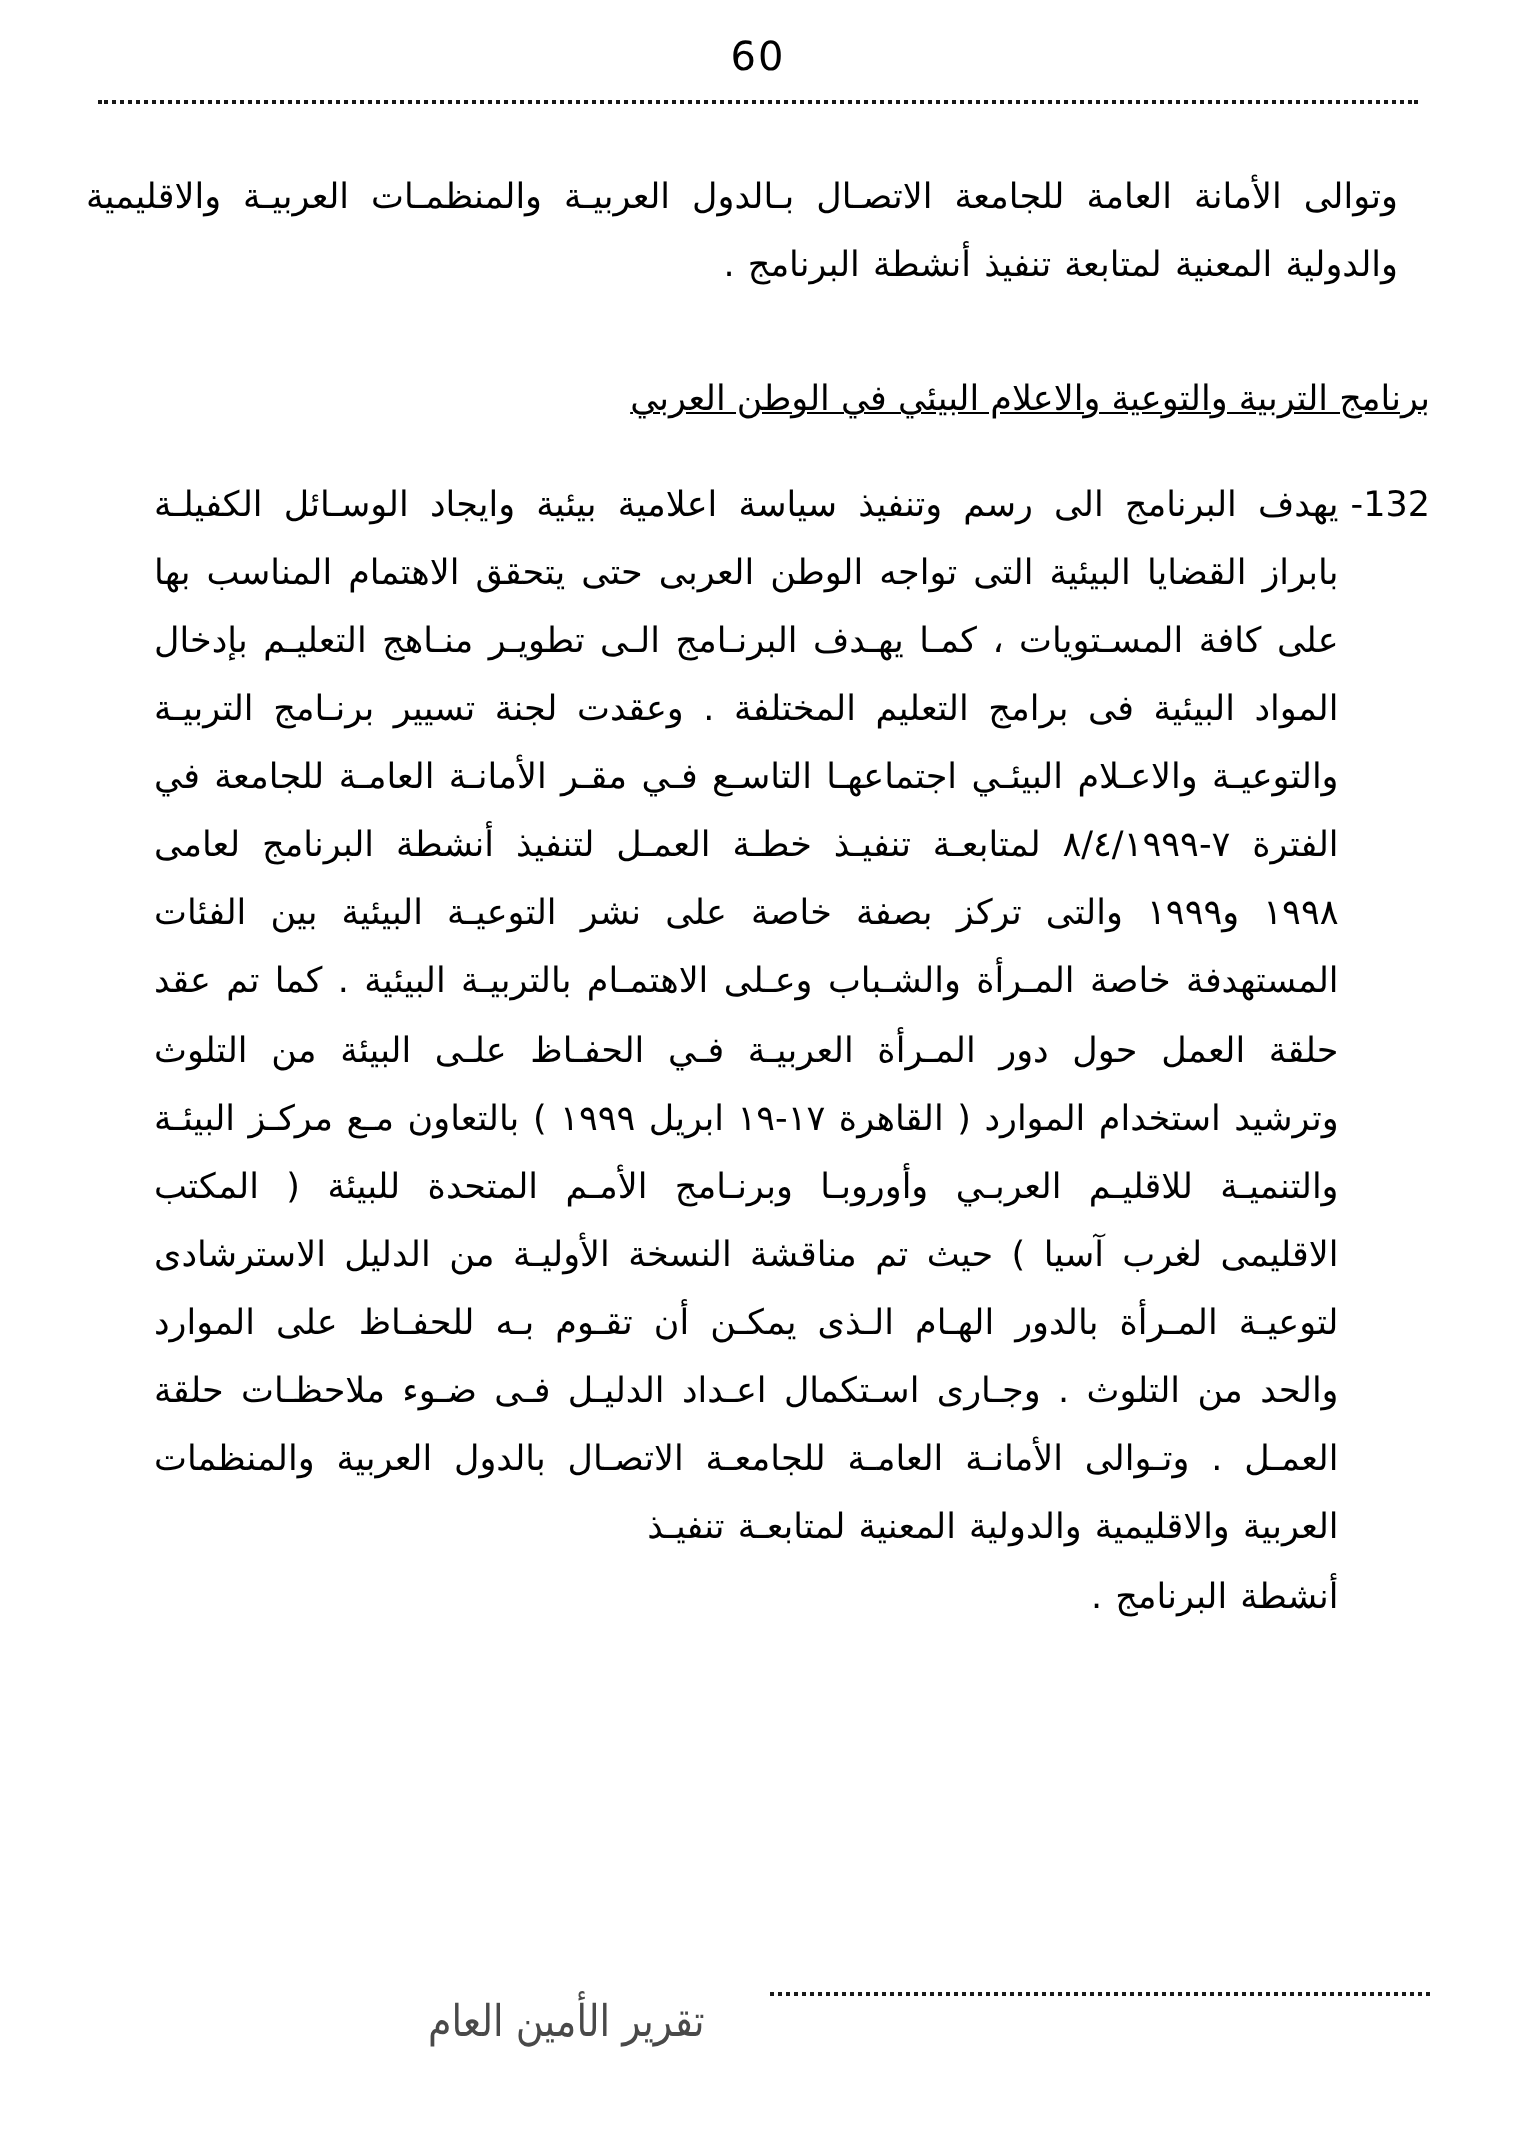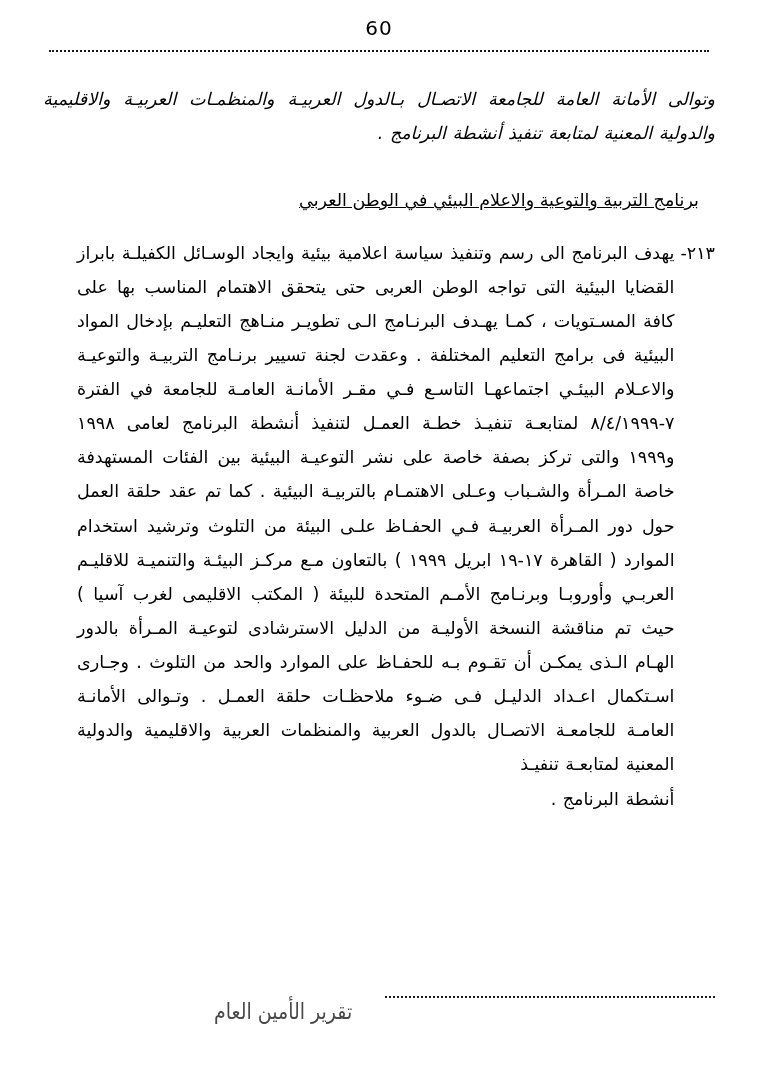--- a/index.html
+++ b/index.html
@@ -39,35 +39,34 @@
   .content {
     width: 672px;
     margin: 0 auto;
     direction: rtl;
     text-align: justify;
     text-align-last: right;
   }
   .para {
     font-size: 17.5px;
     line-height: 1.95;
-    margin: 26px 0 0 0;
+    margin: 26px 16px 0 0;
     text-align: justify;
     word-spacing: 1px;
-    font-style: italic;
   }
   .para-intro {
     margin-top: 30px;
     text-align: justify;
   }
   .heading {
     font-size: 17.5px;
     font-weight: normal;
     text-decoration: underline;
     text-align: center;
-    margin: 34px 16px 6px 0;
+    margin: 34px 0 6px 0;
     line-height: 1.9;
   }
   .numbered {
     display: flex;
     flex-direction: row;
     margin-top: 18px;
     align-items: flex-start;
   }
   .numbered .num {
     flex: 0 0 auto;
@@ -117,21 +116,21 @@
 
   <div class="rule-top"></div>
 
   <div class="content">
 
     <p class="para para-intro">وتوالى الأمانة العامة للجامعة  الاتصـال بـالدول العربيـة والمنظمـات العربيـة والاقليمية والدولية المعنية لمتابعة تنفيذ أنشطة البرنامج .</p>
 
     <h2 class="heading">برنامج التربية والتوعية والاعلام البيئي في الوطن العربي</h2>
 
     <div class="numbered">
-      <div class="num">٢١٣-</div>
+      <div class="num">132-</div>
       <div class="body">
         <span>يهدف البرنامج الى رسم وتنفيذ سياسة اعلامية بيئية وايجاد الوسـائل الكفيلـة بابراز القضايا البيئية التى تواجه الوطن العربى حتى يتحقق الاهتمام المناسب بها على كافة المسـتويات ، كمـا يهـدف البرنـامج الـى تطويـر منـاهج التعليـم بإدخال المواد البيئية فى برامج التعليم المختلفة . وعقدت لجنة تسيير برنـامج التربيـة والتوعيـة والاعـلام البيئـي اجتماعهـا التاسـع فـي مقـر الأمانـة العامـة للجامعة في  الفترة ٧-٨/٤/١٩٩٩ لمتابعـة تنفيـذ خطـة العمـل لتنفيذ أنشطة البرنامج لعامى ١٩٩٨ و١٩٩٩ والتى تركز بصفة خاصة على نشر التوعيـة البيئية بين الفئات المستهدفة خاصة المـرأة والشـباب وعـلى الاهتمـام بالتربيـة البيئية . كما تم عقد حلقة العمل حول دور المـرأة العربيـة فـي الحفـاظ علـى البيئة من التلوث وترشيد استخدام الموارد ( القاهرة ١٧-١٩ ابريل ١٩٩٩  ) بالتعاون مـع مركـز البيئـة والتنميـة للاقليـم العربـي وأوروبـا وبرنـامج الأمـم المتحدة للبيئة ( المكتب الاقليمى لغرب آسيا ) حيث تم مناقشة النسخة الأوليـة من الدليل الاسترشادى لتوعيـة المـرأة بالدور الهـام الـذى يمكـن أن تقـوم بـه للحفـاظ على الموارد والحد من التلوث .  وجـارى اسـتكمال اعـداد الدليـل فـى ضـوء ملاحظـات حلقة العمـل .  وتـوالى الأمانـة العامـة للجامعـة الاتصـال بالدول العربية والمنظمات العربية  والاقليمية والدولية المعنية لمتابعـة تنفيـذ</span>
         <span class="tail">أنشطة البرنامج .</span>
       </div>
     </div>
 
   </div>
 
   <div class="footer-rule"></div>
   <div class="footer-mark">تقرير الأمين العام</div>

